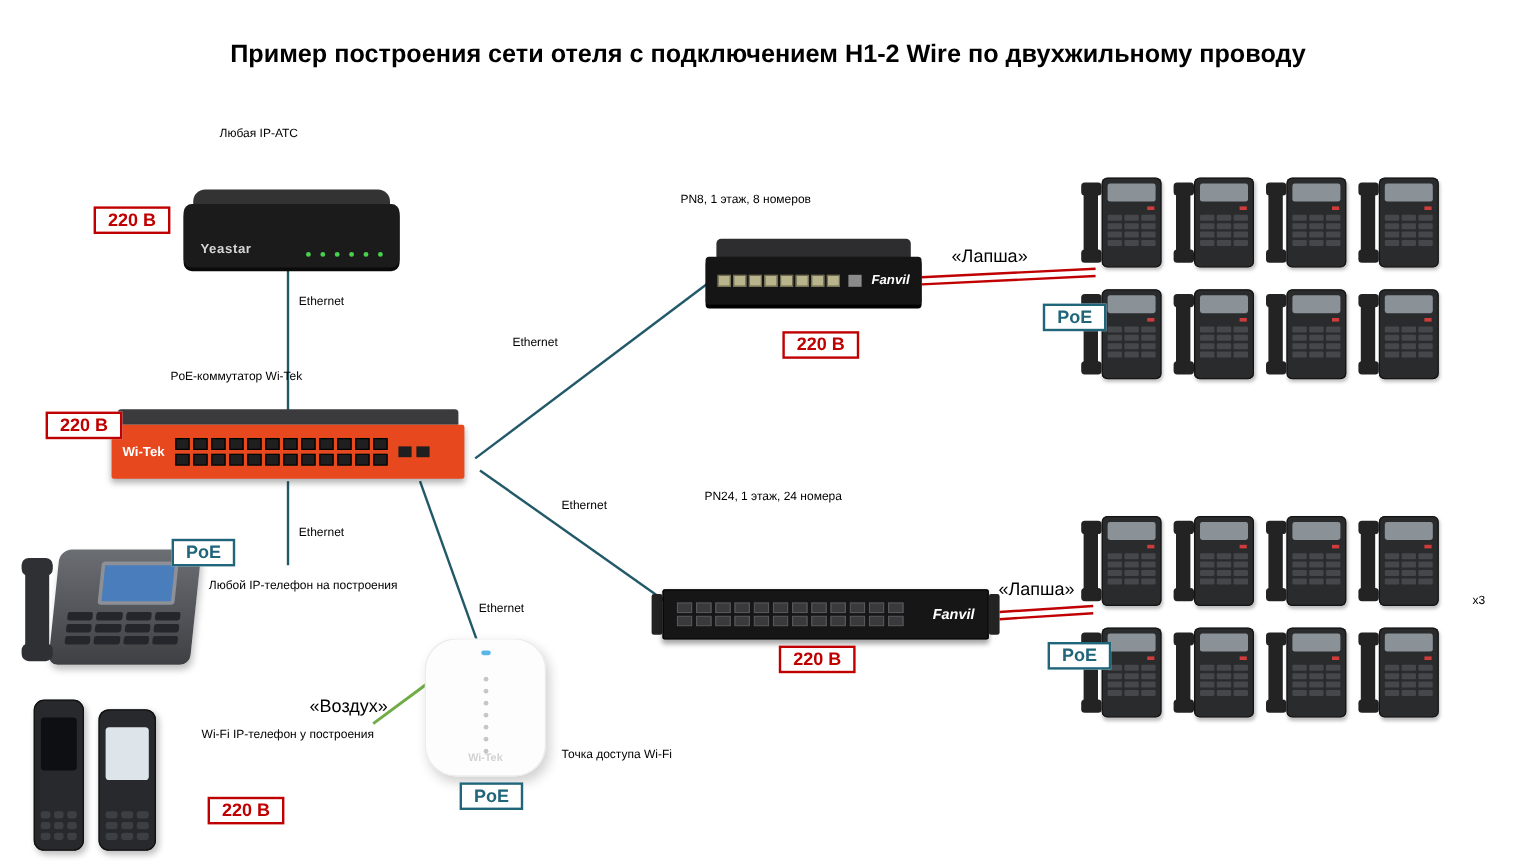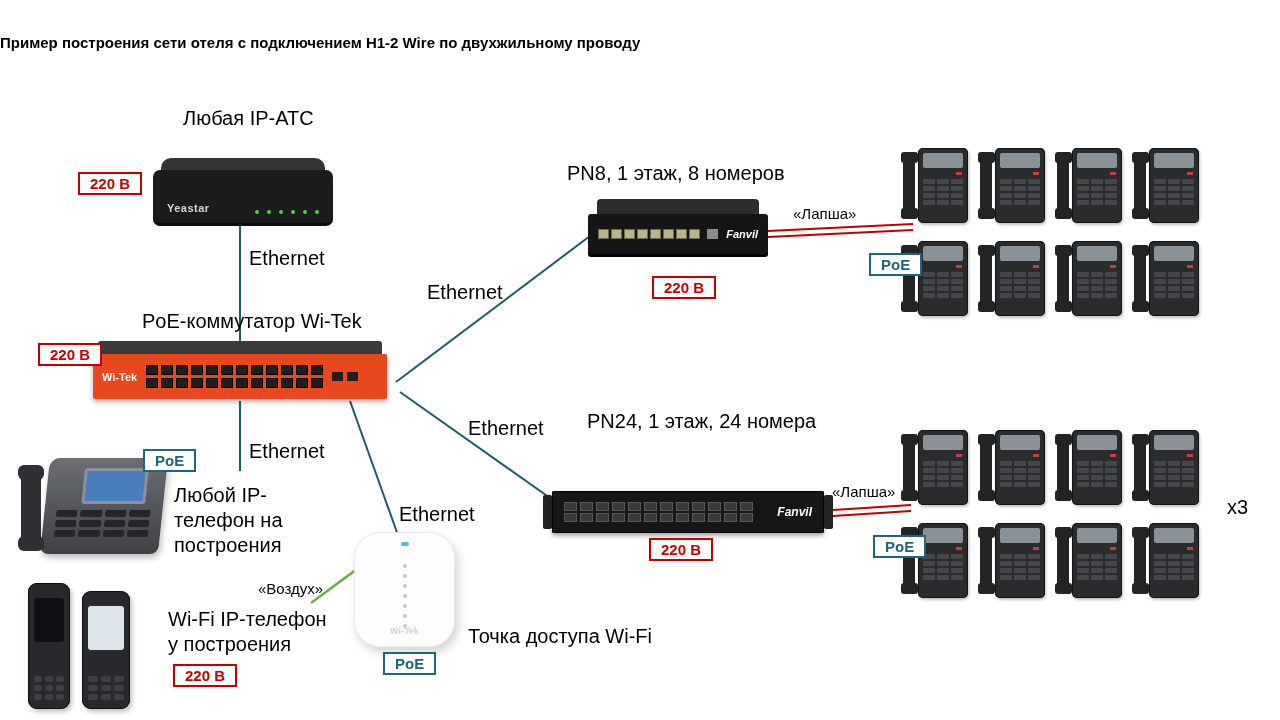--- a/index.html
+++ b/index.html
@@ -5,23 +5,23 @@
   html,body { margin:0; padding:0; background:#ffffff; }
   .canvas {
     position:relative; width:1280px; height:720px; background:#ffffff; overflow:hidden;
     font-family:"Liberation Sans", sans-serif; color:#000;
   }
   .wires { position:absolute; left:0; top:0; width:1280px; height:720px; z-index:1; }
   .wire       { stroke:var(--line,#215968); stroke-width:2; fill:none; }
   .wire-red   { stroke:var(--red,#c00000);  stroke-width:2; fill:none; }
   .wire-green { stroke:var(--green,#70ad47); stroke-width:2.5; fill:none; }
 
-  .title { position:absolute; top:34px; left:0; right:0; text-align:left; font-weight:700; font-size:15px; z-index:3; }
-
-  .lbl { position:absolute; font-size:20px; z-index:3; line-height:1.25; }
+  .title { position:absolute; top:34px; left:0; right:0; text-align:center; font-weight:700; font-size:21px; z-index:3; }
+
+  .lbl { position:absolute; font-size:10px; z-index:3; line-height:1.25; }
   .lbl.small { font-size:15px; }
 
   .badge { position:absolute; z-index:4; background:#fff; font-weight:700; font-size:15px; padding:1px 10px; border:2px solid; }
   .b220 { color:var(--red,#c00000); border-color:var(--red,#c00000); }
   .bpoe { color:var(--teal,#20657a); border-color:var(--teal,#20657a); }
 
   
   .pbx { position:absolute; left:153px; top:158px; width:180px; height:62px; z-index:2; }
   .pbx-top { height:16px; background:#333; border-radius:10px 10px 0 0; margin:0 8px; }
   .pbx-face { height:44px; background:#1b1b1c; border-radius:7px; margin-top:-4px; box-shadow:0 3px 0 #0a0a0a;

